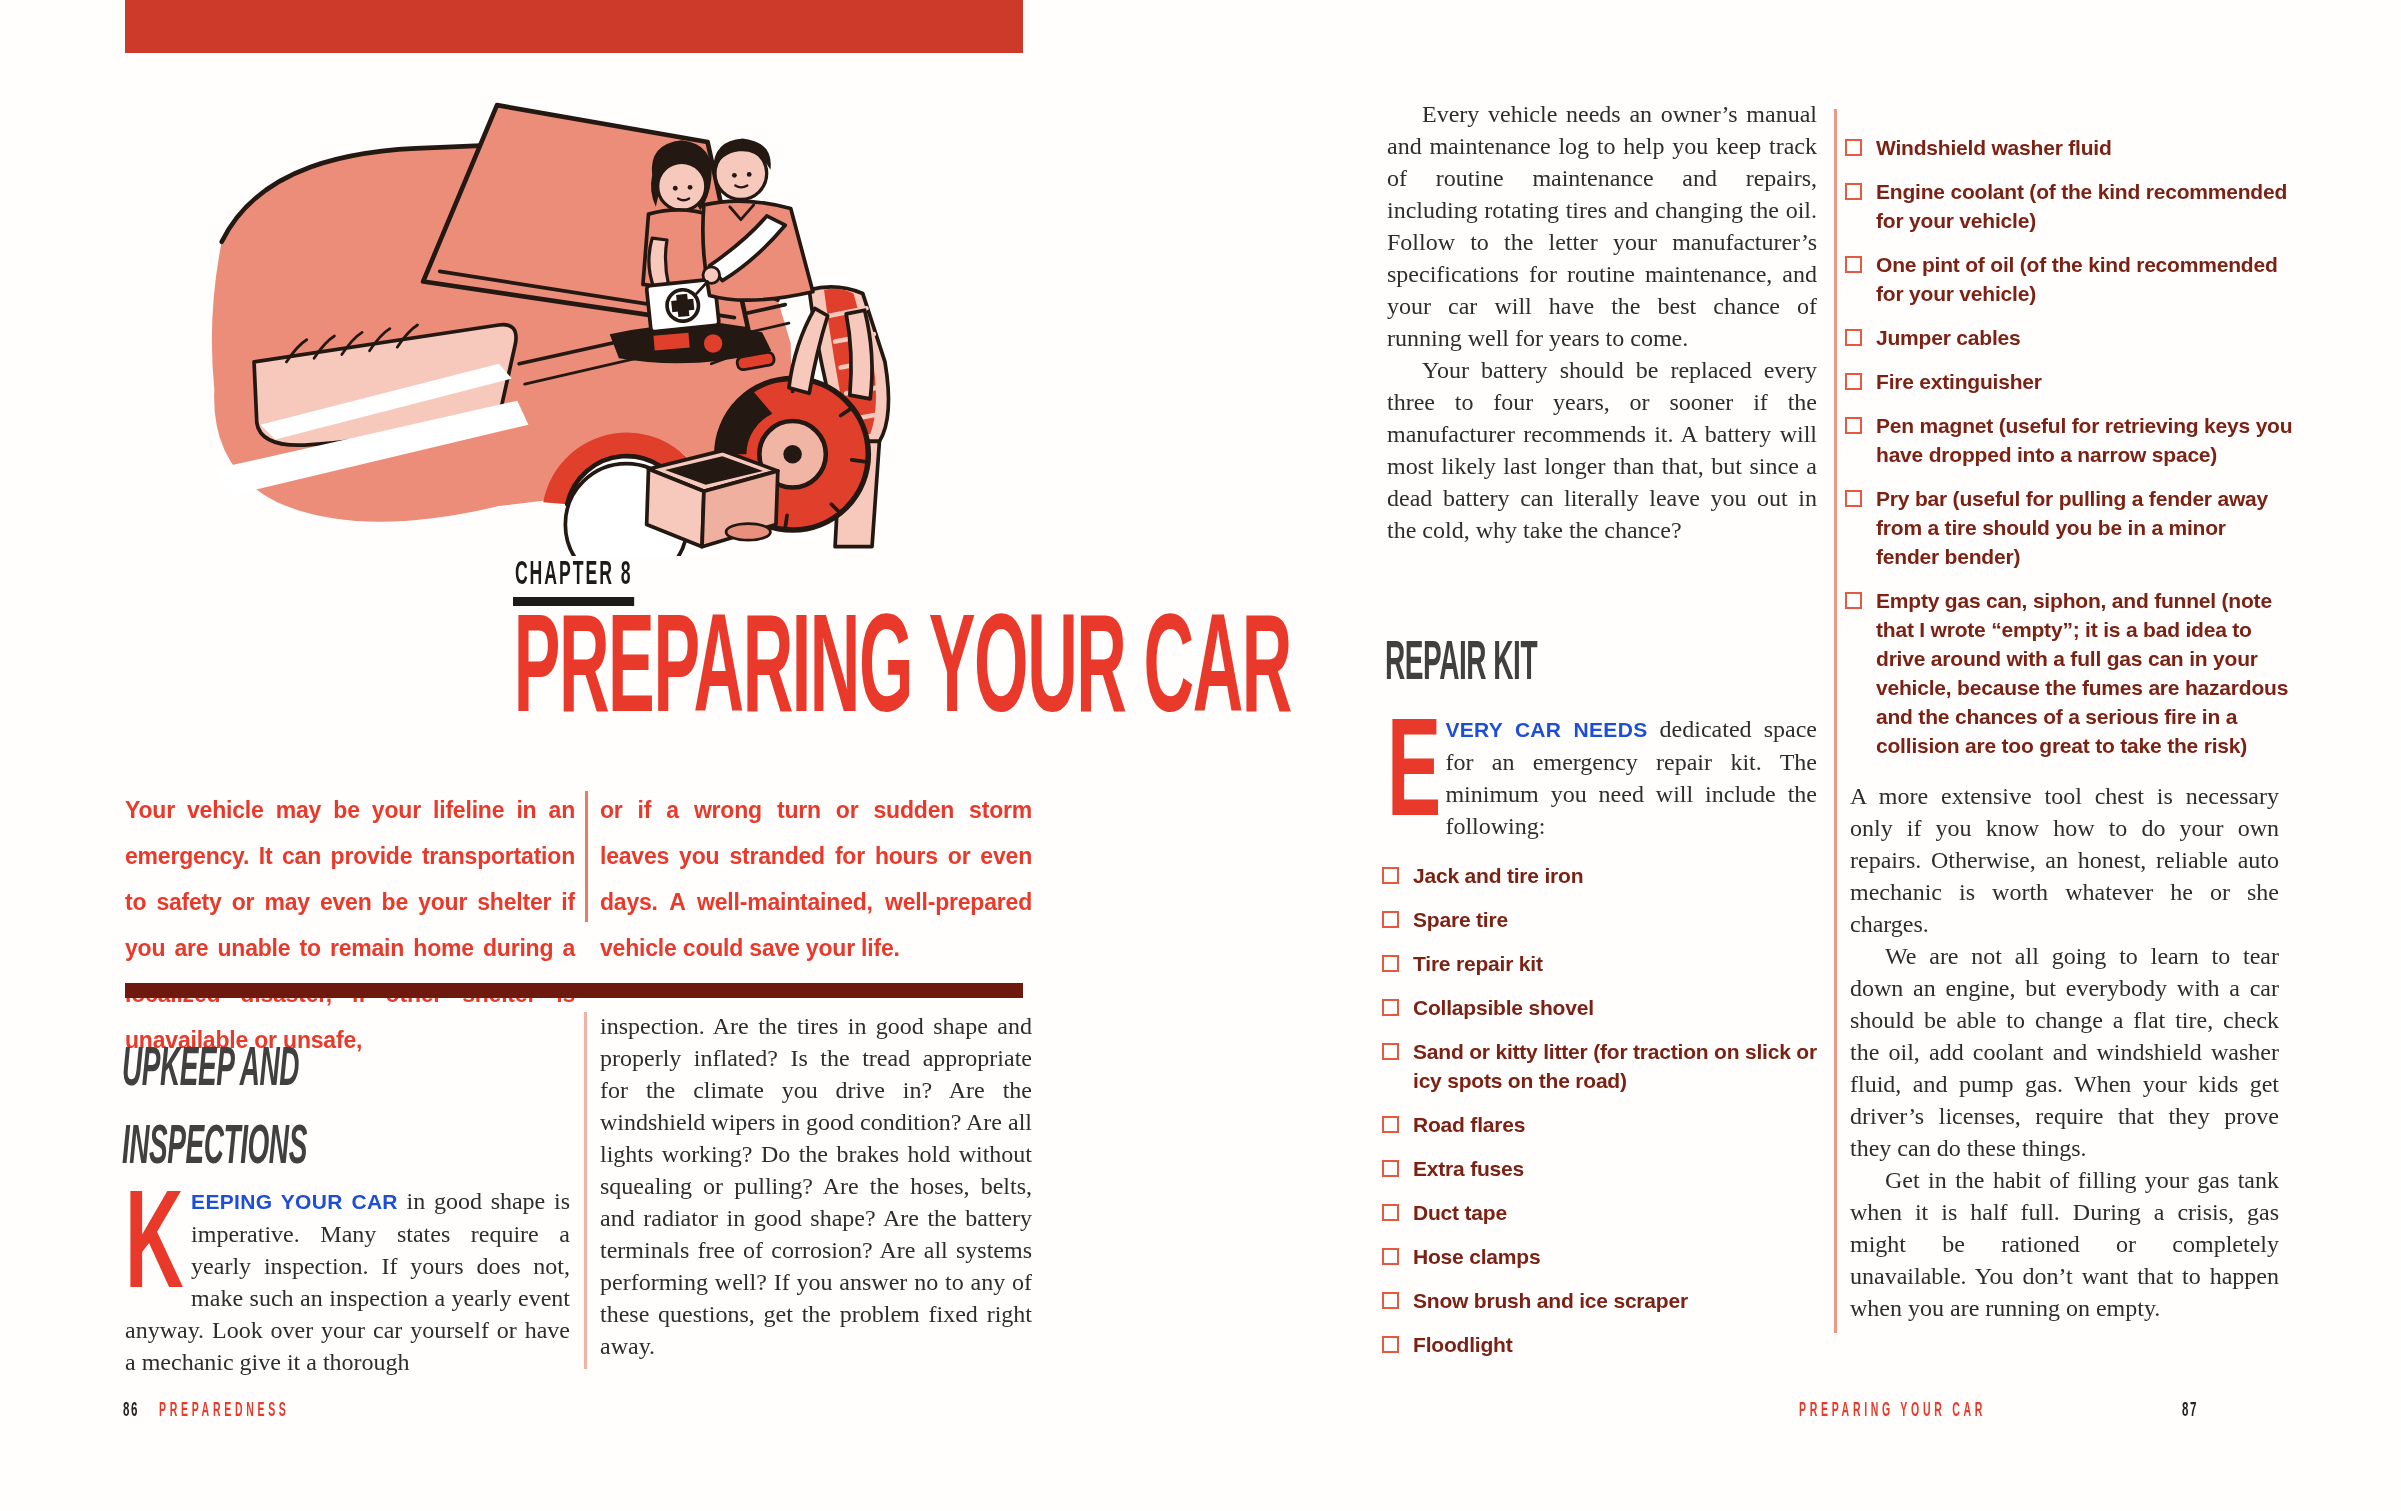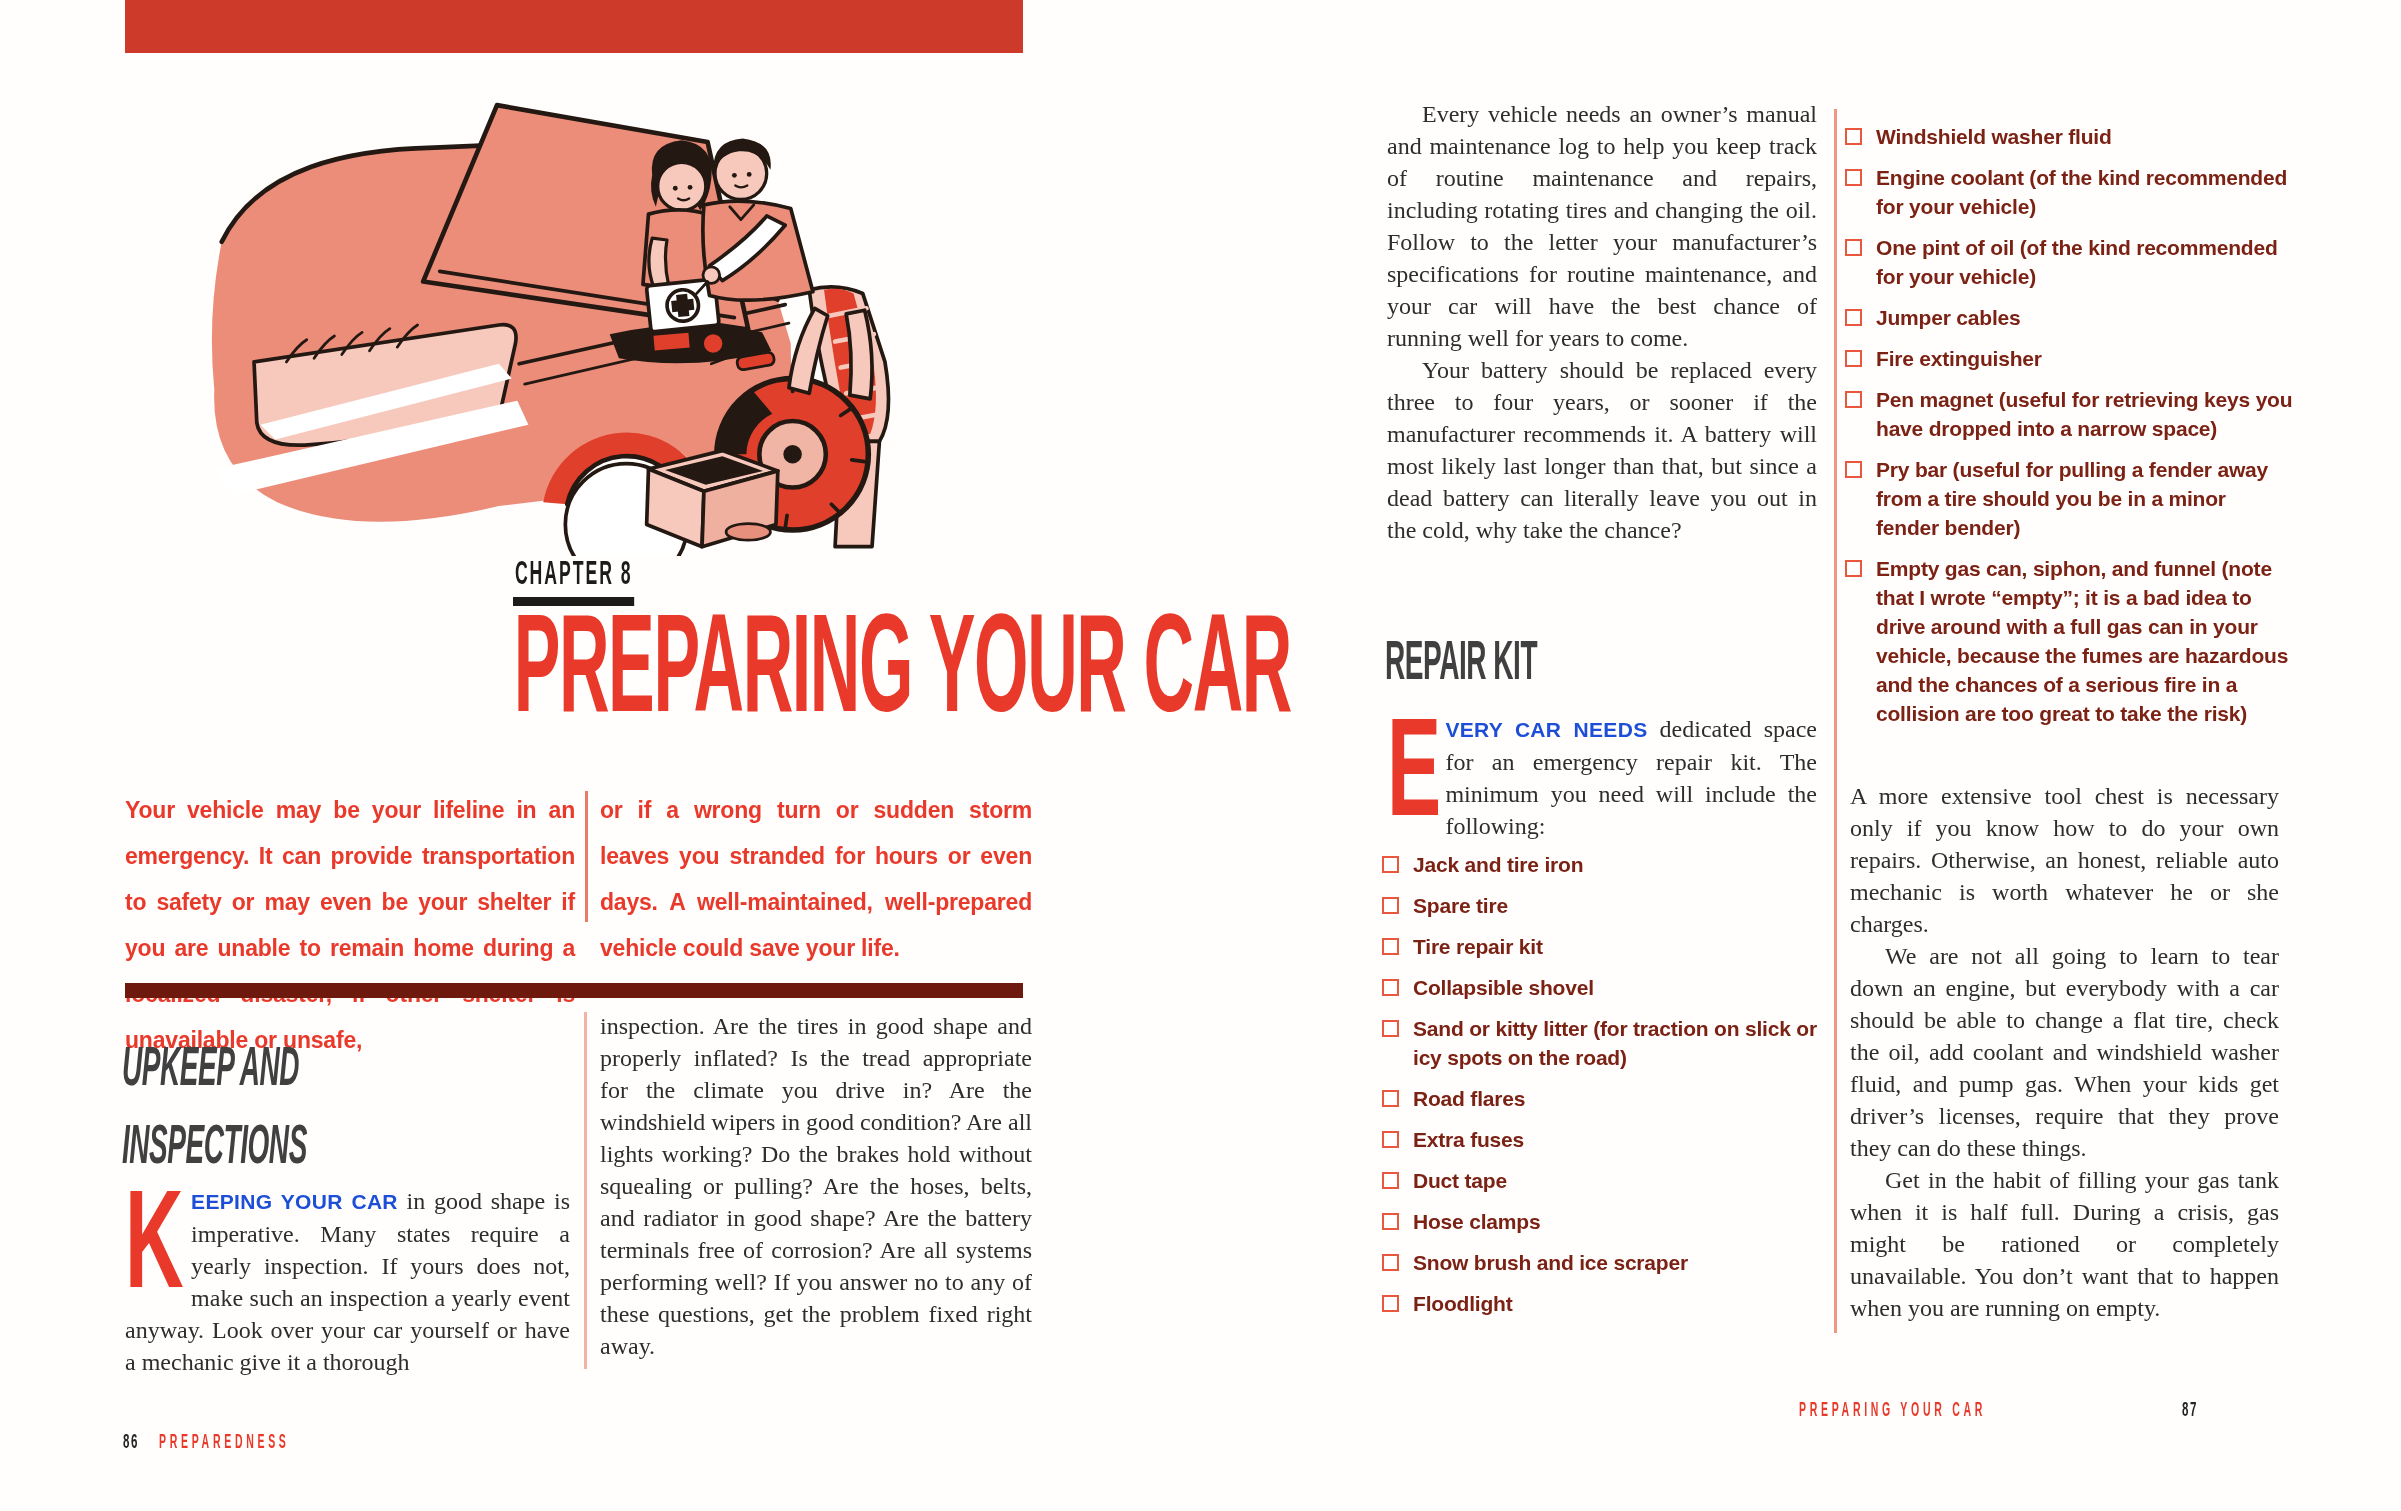--- a/index.html
+++ b/index.html
@@ -30,35 +30,35 @@
   .serif p{margin:0;}
   .serif p.ind{text-indent:35px;}
   .dropcap{float:left;color:#e9392a;font-family:"Liberation Sans",sans-serif;font-weight:bold;
            font-size:140px;line-height:96px;transform:scaleX(.58);transform-origin:0 78%;
            margin:5.5px -35px 0 0;}
   .leadin{font-family:"Liberation Sans",sans-serif;font-weight:bold;color:#1d4ed8;
           font-size:21px;letter-spacing:0.3px;}
 
   
   .clist{list-style:none;margin:0;padding:0;}
-  .clist li{display:flex;align-items:flex-start;margin:4px 0 12px 0;}
+  .clist li{display:flex;align-items:flex-start;margin:15px 0 12px 0;}
   .cbx{flex:none;width:13px;height:13px;border:2.8px solid #e8573e;margin:5.5px 14px 0 0;background:#fff;}
   .ctxt{color:#7c2215;font-weight:bold;font-size:21px;line-height:29px;letter-spacing:-0.2px;}
 
   
   .topbar{left:125px;top:0;width:898px;height:53px;background:#cd3a2a;}
   .marbar{left:125px;top:983px;width:898px;height:14.8px;background:#6e190e;}
   .col-rule{width:2.8px;background:#f2b3a6;}
   .col-rule-r{left:1834px;top:109px;width:2.8px;height:1224px;background:#ee9784;}
 
   
   .footer{top:1397px;font-weight:bold;font-size:21px;}
   .footer .num{color:#262320;letter-spacing:2.8px;transform:scaleX(.55);}
   .footer .lab{color:#e9392a;letter-spacing:7.4px;transform:scaleX(.5);}
-  .f-left{left:123px;display:flex;gap:7.4px;align-items:flex-start;margin-top:32px;}
+  .f-left{left:123px;display:flex;gap:7.4px;align-items:flex-start;}
   .f-right{right:190px;display:flex;gap:9.2px;align-items:baseline;justify-content:flex-end;}
 </style>
 </head>
 <body>
 
 <div class="sheet">
 
   <div class="abs topbar"></div>
 
   <svg class="abs" style="left:194px;top:57px;" width="739" height="499" viewBox="0 0 800 540">

